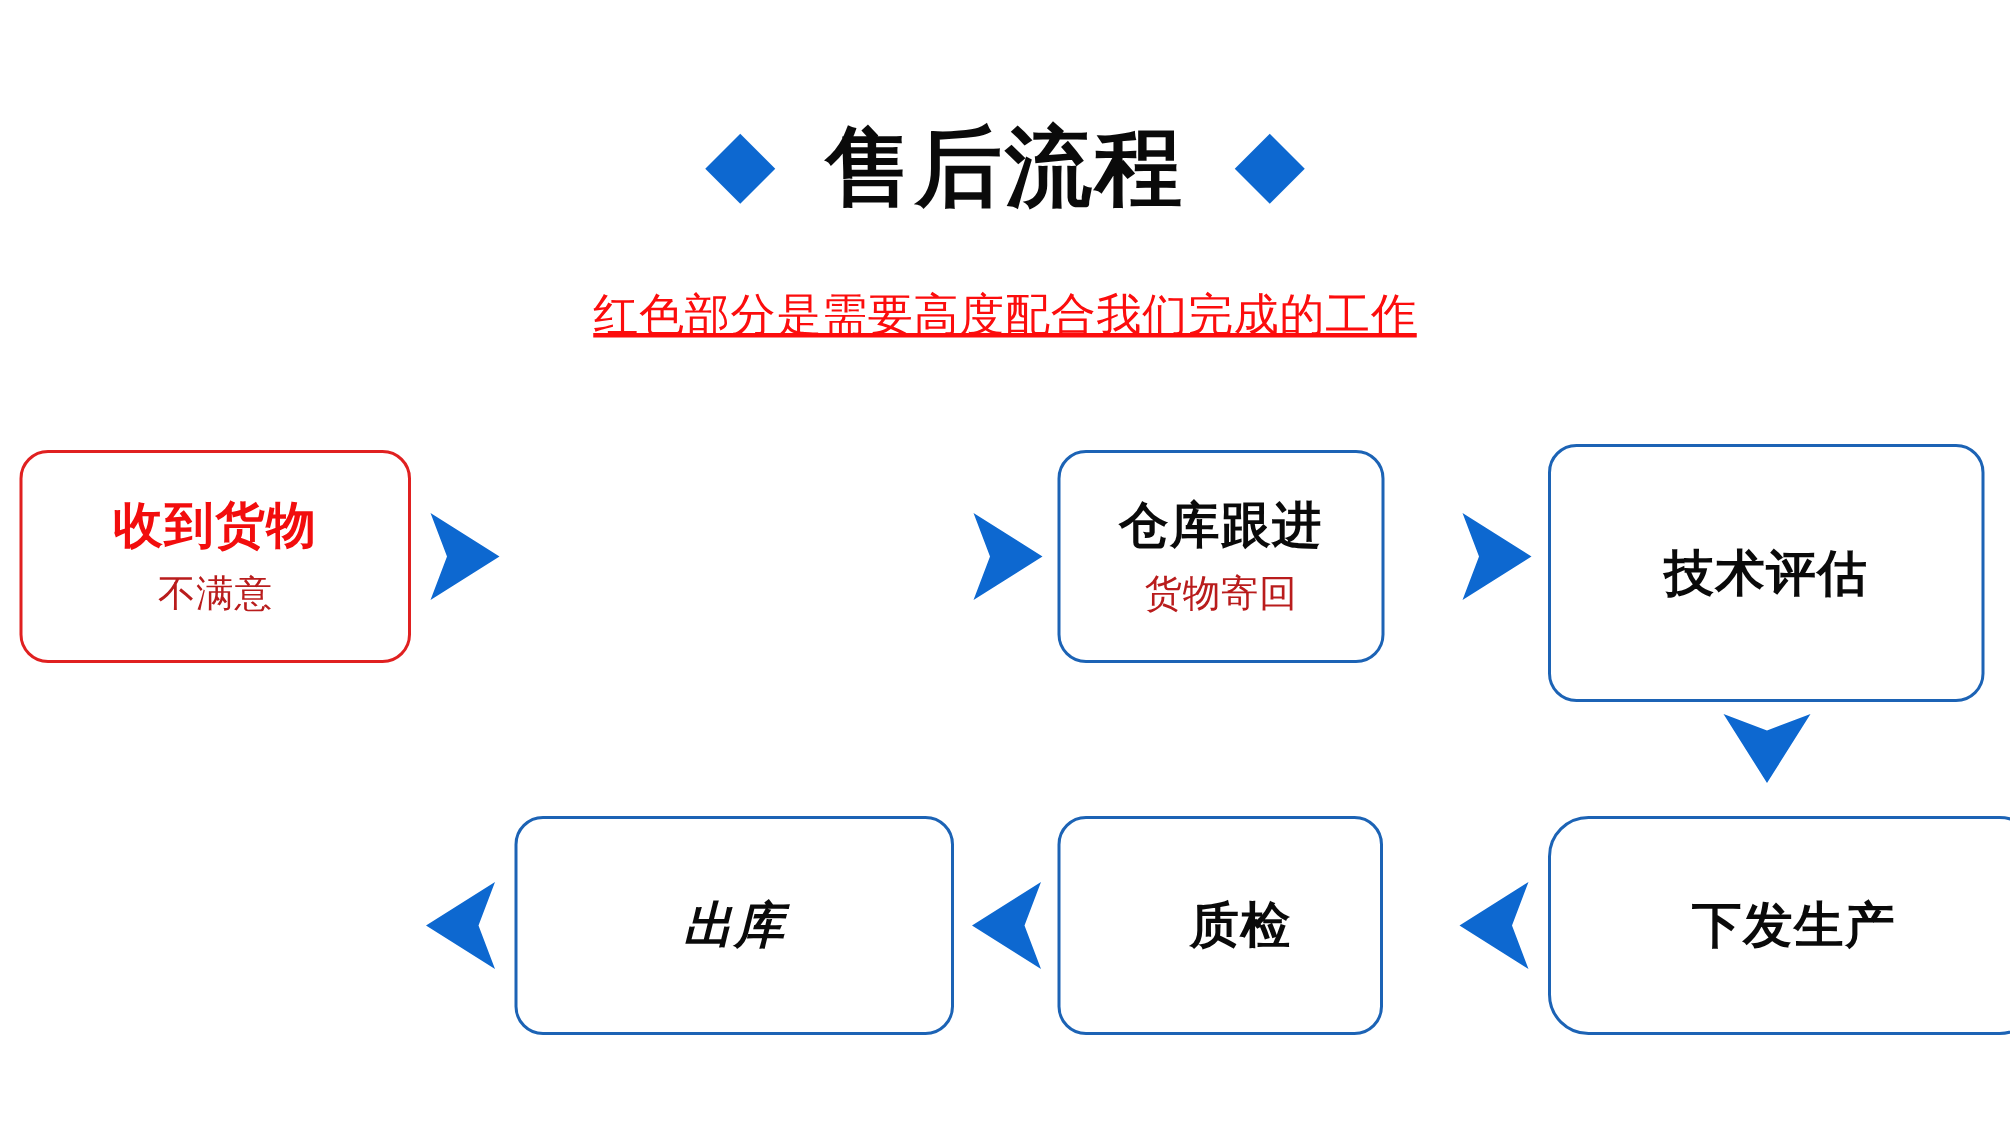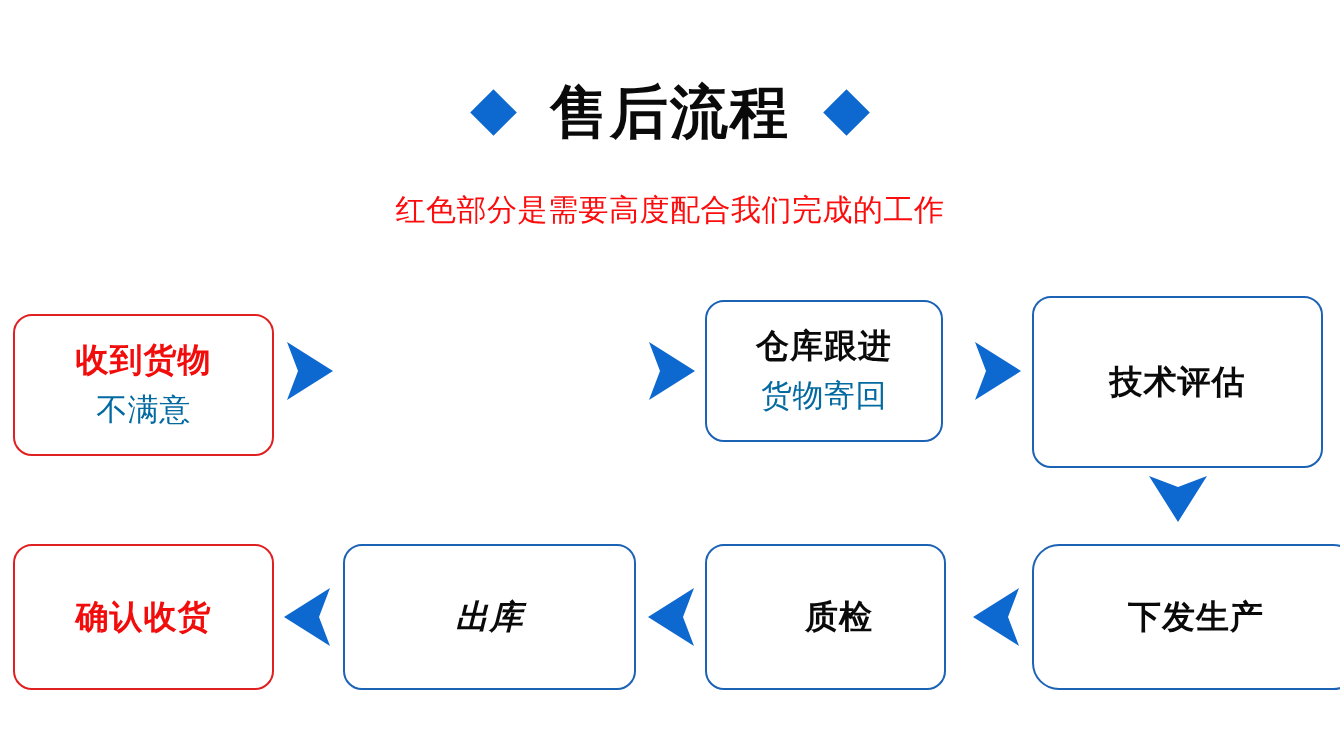--- a/index.html
+++ b/index.html
@@ -53,20 +53,21 @@
     position: absolute;
     left: 0;
     top: 190px;
     width: 1340px;
     text-align: center;
     font-size: 30px;
     font-weight: 500;
     color: #fc0d0d;
     letter-spacing: 0.5px;
     white-space: nowrap;
+    text-decoration: underline;
   }
 
   
   .box {
     position: absolute;
     background: #ffffff;
     border-radius: 19px;
     display: flex;
     flex-direction: column;
     align-items: center;
@@ -81,23 +82,23 @@
     font-size: 33px;
     font-weight: 900;
     line-height: 1.15;
     letter-spacing: 1px;
     white-space: nowrap;
   }
   .box-title.red   { color: #f20d0d; }
   .box-title.black { color: #0a0a0a; }
 
   .box-sub {
-    font-size: 31px;
+    font-size: 25px;
     font-weight: 500;
-    color: #0369a1;
+    color: #b91c1c;
     line-height: 1.2;
     margin-top: 12px;
     letter-spacing: 0.5px;
     white-space: nowrap;
   }
 
   
   .arrow {
     position: absolute;
     line-height: 0;
@@ -110,27 +111,27 @@
 <div id="canvas">
 
   <div class="title-row">
     <span class="diamond"></span>
     <span class="title-text">售后流程</span>
     <span class="diamond"></span>
   </div>
 
   <div class="subtitle">红色部分是需要高度配合我们完成的工作</div>
 
-  <div class="box red" style="left:13px; top:300px; width:261px; height:142px;margin-top:14px;">
+  <div class="box red" style="left:13px; top:300px; width:261px; height:142px;">
     <div class="box-title red">收到货物</div>
     <div class="box-sub">不满意</div>
   </div>
 
 
-  <div class="box blue" style="left:705px; top:300px; width:238px; height:142px;">
+  <div class="box blue" style="left:705px; top:300px; width:218px; height:142px;">
     <div class="box-title black">仓库跟进</div>
     <div class="box-sub">货物寄回</div>
   </div>
 
   <div class="box blue" style="left:1032px; top:296px; width:291px; height:172px;">
     <div class="box-title black">技术评估</div>
   </div>
 
   <div class="arrow" style="left:283px; top:340px;">
     <svg width="52" height="62" viewBox="0 0 52 62">
@@ -149,29 +150,26 @@
       <path d="M 4 2 L 50 31 L 4 60 L 15 31 Z" fill="#0d68d0"></path>
     </svg>
   </div>
 
   <div class="arrow" style="left:1147px; top:472px;">
     <svg width="62" height="52" viewBox="0 0 62 52">
       <path d="M 2 4 L 31 50 L 60 4 L 31 15 Z" fill="#0d68d0"></path>
     </svg>
   </div>
 
-  <div class="box red" style="left:13px; top:544px; width:261px; height:146px;">
-    <div class="box-title red">确认收货</div>
-  </div>
 
   <div class="box blue" style="left:343px; top:544px; width:293px; height:146px;font-style:italic;">
     <div class="box-title black">出库</div>
   </div>
 
-  <div class="box blue" style="left:705px; top:544px; width:241px; height:146px;padding-left:27px;">
+  <div class="box blue" style="left:705px; top:544px; width:217px; height:146px;padding-left:27px;">
     <div class="box-title black">质检</div>
   </div>
 
   <div class="box blue" style="left:1032px; top:544px; width:328px; height:146px;border-radius:27px;">
     <div class="box-title black">下发生产</div>
   </div>
 
   <div class="arrow" style="left:282px; top:586px;">
     <svg width="52" height="62" viewBox="0 0 52 62">
       <path d="M 48 2 L 2 31 L 48 60 L 37 31 Z" fill="#0d68d0"></path>

